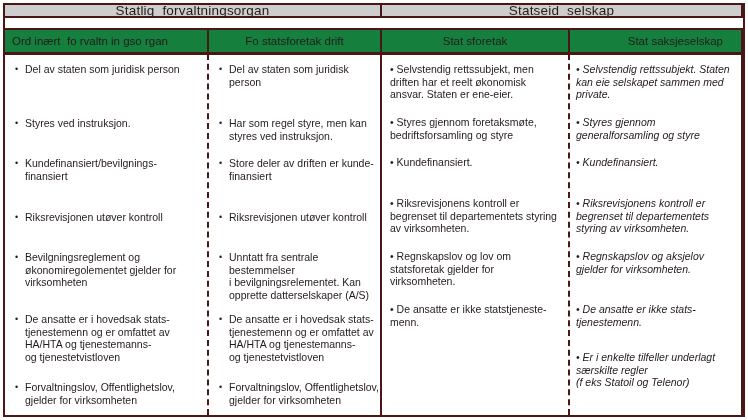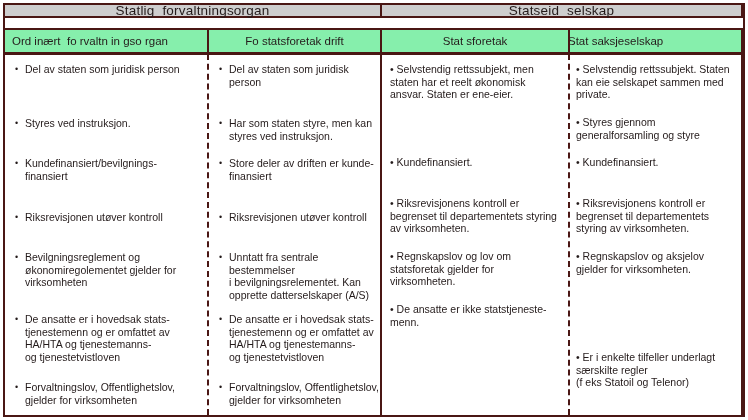--- a/index.html
+++ b/index.html
@@ -65,40 +65,40 @@
     left: 3px;
     top: 28px;
     width: 742px;
     height: 26px;
     box-sizing: border-box;
     display: flex;
   }
   .sub-group {
     box-sizing: border-box;
     border: 2px solid #4a1714;
-    background: #86efac;
+    background: #15803d;
     display: flex;
     position: relative;
   }
   .sub-group.left  { width: 379px; }
   .sub-group.right { width: 363px; margin-left: -2px; }
 
   .sub-cell {
     box-sizing: border-box;
     display: flex;
     align-items: center;
     font-size: 11.5px;
     color: #241b1b;
     white-space: pre;
     overflow: hidden;
   }
   .sub-cell.c1 { width: 204px; padding-left: 7px; justify-content: flex-start; }
   .sub-cell.c2 { width: 171px; justify-content: center; }
   .sub-cell.c3 { width: 186px; justify-content: center; text-align: center; }
-  .sub-cell.c4 { width: 155px; justify-content: flex-start; }
+  .sub-cell.c4 { width: 155px; justify-content: flex-end; }
 
   
   .sub-sep {
     position: absolute;
     top: 0;
     bottom: 0;
     width: 2px;
     background: #4a1714;
   }
 
@@ -123,21 +123,21 @@
   .body-group.right { width: 363px; margin-left: -2px; }
 
   .body-cell {
     box-sizing: border-box;
     position: relative;
     overflow: hidden;
   }
   .body-cell.c1 { width: 202px; }
   .body-cell.c2 { width: 173px; }
   .body-cell.c3 { width: 186px; }
-  .body-cell.c4 { width: 173px; }
+  .body-cell.c4 { width: 173px; font-style: italic; }
 
   
   .dash-sep {
     position: absolute;
     top: -1px;
     bottom: 0px;
     width: 0;
     border-left: 2px dashed #4a1714;
   }
 
@@ -221,21 +221,21 @@
 HA/HTA og tjenestemanns-
 og tjenestetvistloven</span></div>
             <div class="bi sepbul" style="top: 326px; left: 10px; width: 186px;"><span class="glyph">•</span><span class="txt">Forvaltningslov, Offentlighetslov,
 gjelder for virksomheten</span></div>
           </div>
       </div>
       <div class="dash-sep" style="left:202px"></div>
       <div class="body-cell c2">
         <div class="bullets" id="col2-bullets">
             <div class="bi sepbul" style="top: 8px; left: 12px; width: 160px;"><span class="glyph">•</span><span class="txt">Del av staten som juridisk person</span></div>
-            <div class="bi sepbul" style="top: 62px; left: 12px; width: 160px;"><span class="glyph">•</span><span class="txt">Har som staten styre, men kan
+            <div class="bi sepbul" style="top: 62px; left: 12px; width: 160px;"><span class="glyph">•</span><span class="txt">Har som regel styre, men kan
 styres ved instruksjon.</span></div>
             <div class="bi sepbul" style="top: 102px; left: 12px; width: 160px;"><span class="glyph">•</span><span class="txt">Store deler av driften er kunde-
 finansiert</span></div>
             <div class="bi sepbul" style="top: 156px; left: 12px; width: 160px;"><span class="glyph">•</span><span class="txt">Riksrevisjonen utøver kontroll</span></div>
             <div class="bi sepbul" style="top: 196px; left: 12px; width: 160px;"><span class="glyph">•</span><span class="txt">Unntatt fra sentrale bestemmelser
 i bevilgningsrelementet. Kan
 opprette datterselskaper (A/S)</span></div>
             <div class="bi sepbul" style="top: 258px; left: 12px; width: 160px;"><span class="glyph">•</span><span class="txt">De ansatte er i hovedsak stats-
 tjenestemenn og er omfattet av
 HA/HTA og tjenestemanns-
@@ -243,22 +243,24 @@
             <div class="bi sepbul" style="top: 326px; left: 12px; width: 160px;"><span class="glyph">•</span><span class="txt">Forvaltningslov, Offentlighetslov,
 gjelder for virksomheten</span></div>
           </div>
       </div>
     </div>
 
     <div class="body-group right">
       <div class="body-cell c3">
         <div class="bullets" id="col3-bullets">
             <div class="bi inlbul" style="top: 8px; left: 8px; width: 180px;"><span class="txt">• Selvstendig rettssubjekt, men
-staten har et reelt økonomisk
+driften har et reelt økonomisk
 ansvar. Staten er ene-eier.</span></div>
+            <div class="bi inlbul" style="top: 61px; left: 8px; width: 180px;"><span class="txt">• Styres gjennom foretaksmøte,
+bedriftsforsamling og styre</span></div>
             <div class="bi inlbul" style="top: 101px; left: 8px; width: 180px;"><span class="txt">• Kundefinansiert.</span></div>
             <div class="bi inlbul" style="top: 142px; left: 8px; width: 180px;"><span class="txt">• Riksrevisjonens kontroll er
 begrenset til departementets styring
 av virksomheten.</span></div>
             <div class="bi inlbul" style="top: 195px; left: 8px; width: 180px;"><span class="txt">• Regnskapslov og lov om
 statsforetak gjelder for
 virksomheten.</span></div>
             <div class="bi inlbul" style="top: 248px; left: 8px; width: 180px;"><span class="txt">• De ansatte er ikke statstjeneste-
 menn.</span></div>
           </div>
@@ -270,20 +272,22 @@
 kan eie selskapet sammen med
 private.</span></div>
             <div class="bi inlbul" style="top: 61px; left: 8px; width: 168px;"><span class="txt">• Styres gjennom
 generalforsamling og styre</span></div>
             <div class="bi inlbul" style="top: 101px; left: 8px; width: 168px;"><span class="txt">• Kundefinansiert.</span></div>
             <div class="bi inlbul" style="top: 142px; left: 8px; width: 168px;"><span class="txt">• Riksrevisjonens kontroll er
 begrenset til departementets
 styring av virksomheten.</span></div>
             <div class="bi inlbul" style="top: 195px; left: 8px; width: 168px;"><span class="txt">• Regnskapslov og aksjelov
 gjelder for virksomheten.</span></div>
+            <div class="bi inlbul" style="top: 248px; left: 8px; width: 168px;"><span class="txt">• De ansatte er ikke stats-
+tjenestemenn.</span></div>
             <div class="bi inlbul" style="top: 296px; left: 8px; width: 168px;"><span class="txt">• Er i enkelte tilfeller underlagt
 særskilte regler
 (f eks Statoil og Telenor)</span></div>
           </div>
       </div>
     </div>
 
   </div>
 </div>
 

